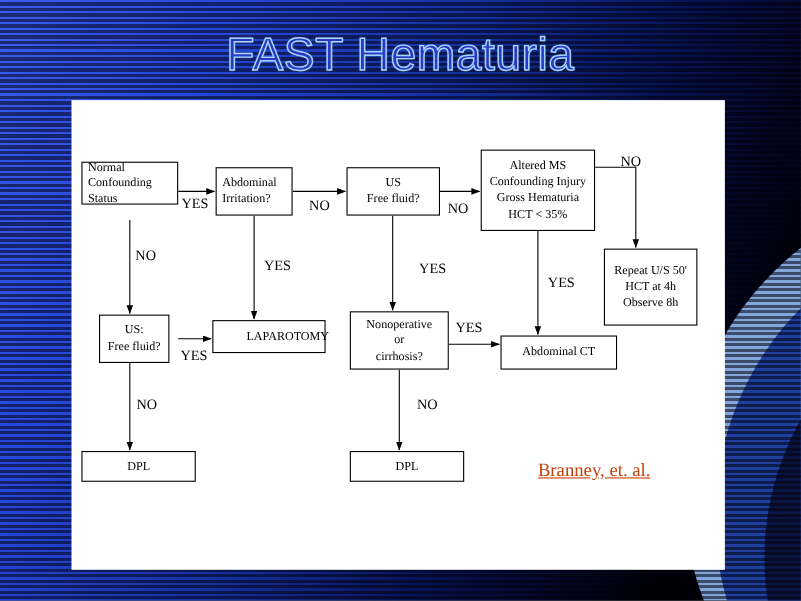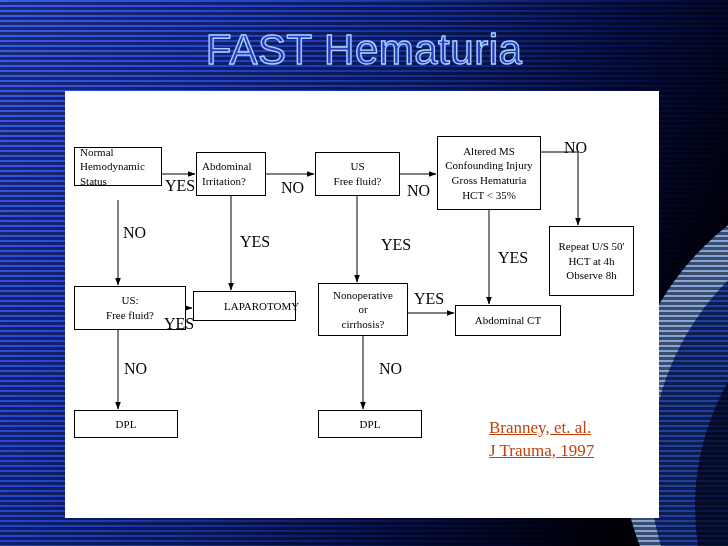--- a/index.html
+++ b/index.html
@@ -37,21 +37,21 @@
   .connectors { position: absolute; left: 0; top: 0; }
   .node {
     position: absolute; box-sizing: border-box;
     background: #fff; border: 1px solid #000;
     font-size: 11px; line-height: 1.32; color: #000;
     display: flex; flex-direction: column; justify-content: center;
     text-align: center; padding: 2px 3px;
   }
   .node.align-left { text-align: left; align-items: flex-start; padding-left: 5px; }
   .edge-label {
-    position: absolute; font-size: 16px; color: #000; white-space: nowrap;
+    position: absolute; font-size: 13px; color: #000; white-space: nowrap;
   }
   .citation {
     position: absolute; left: 424px; top: 326px;
     font-size: 17px; line-height: 1.35; color: #c2410c; text-decoration: underline;
   }
 </style>
 </head>
 <body>
 
 <div class="slide">
@@ -79,21 +79,21 @@
       <line x1="166" y1="105" x2="166" y2="199" stroke="#000" stroke-width="1" marker-end="url(#arrowhead)"></line>
       <line x1="292" y1="105" x2="292" y2="191" stroke="#000" stroke-width="1" marker-end="url(#arrowhead)"></line>
       <line x1="97" y1="217" x2="127" y2="217" stroke="#000" stroke-width="1" marker-end="url(#arrowhead)"></line>
       <line x1="343" y1="222" x2="389" y2="222" stroke="#000" stroke-width="1" marker-end="url(#arrowhead)"></line>
       <line x1="53" y1="239" x2="53" y2="318" stroke="#000" stroke-width="1" marker-end="url(#arrowhead)"></line>
       <line x1="298" y1="245" x2="298" y2="318" stroke="#000" stroke-width="1" marker-end="url(#arrowhead)"></line>
     </svg>
 
     <div class="node align-left" style="left:9px; top:56px; width:88px; height:39px;">
       <div>Normal</div>
-      <div>Hemodynamic</div>
+      <div>Confounding</div>
       <div>Status</div>
     </div>
 
     <div class="node align-left" style="left:131px; top:61px; width:70px; height:44px;">
       <div>Abdominal</div>
       <div>Irritation?</div>
     </div>
 
     <div class="node" style="left:250px; top:61px; width:85px; height:44px;">
       <div>US</div>
@@ -106,21 +106,21 @@
       <div>Gross Hematuria</div>
       <div>HCT &lt;  35%</div>
     </div>
 
     <div class="node" style="left:484px; top:135px; width:85px; height:70px;">
       <div>Repeat U/S 50'</div>
       <div>HCT at 4h</div>
       <div>Observe 8h</div>
     </div>
 
-    <div class="node" style="left:9px; top:195px; width:112px; height:44px;">
+    <div class="node" style="left:25px; top:195px; width:64px; height:44px;">
       <div>US:</div>
       <div>Free fluid?</div>
     </div>
 
     <div class="node" style="left:128px; top:200px; width:103px; height:30px;padding-left:30px;">
       <div>LAPAROTOMY</div>
     </div>
 
     <div class="node" style="left:253px; top:192px; width:90px; height:53px;">
       <div>Nonoperative</div>
@@ -148,17 +148,16 @@
     <span class="edge-label" style="left:58px; top:133px;">NO</span>
     <span class="edge-label" style="left:175px; top:142px;">YES</span>
     <span class="edge-label" style="left:316px; top:145px;">YES</span>
     <span class="edge-label" style="left:99px; top:224px;">YES</span>
     <span class="edge-label" style="left:349px; top:199px;">YES</span>
     <span class="edge-label" style="left:59px; top:269px;">NO</span>
     <span class="edge-label" style="left:314px; top:269px;">NO</span>
 
     <div class="citation">
       <div>Branney, et. al.</div>
-      <div>J Trauma,  1997</div>
     </div>
 
   </div>
 </div>
 
 </body></html>

